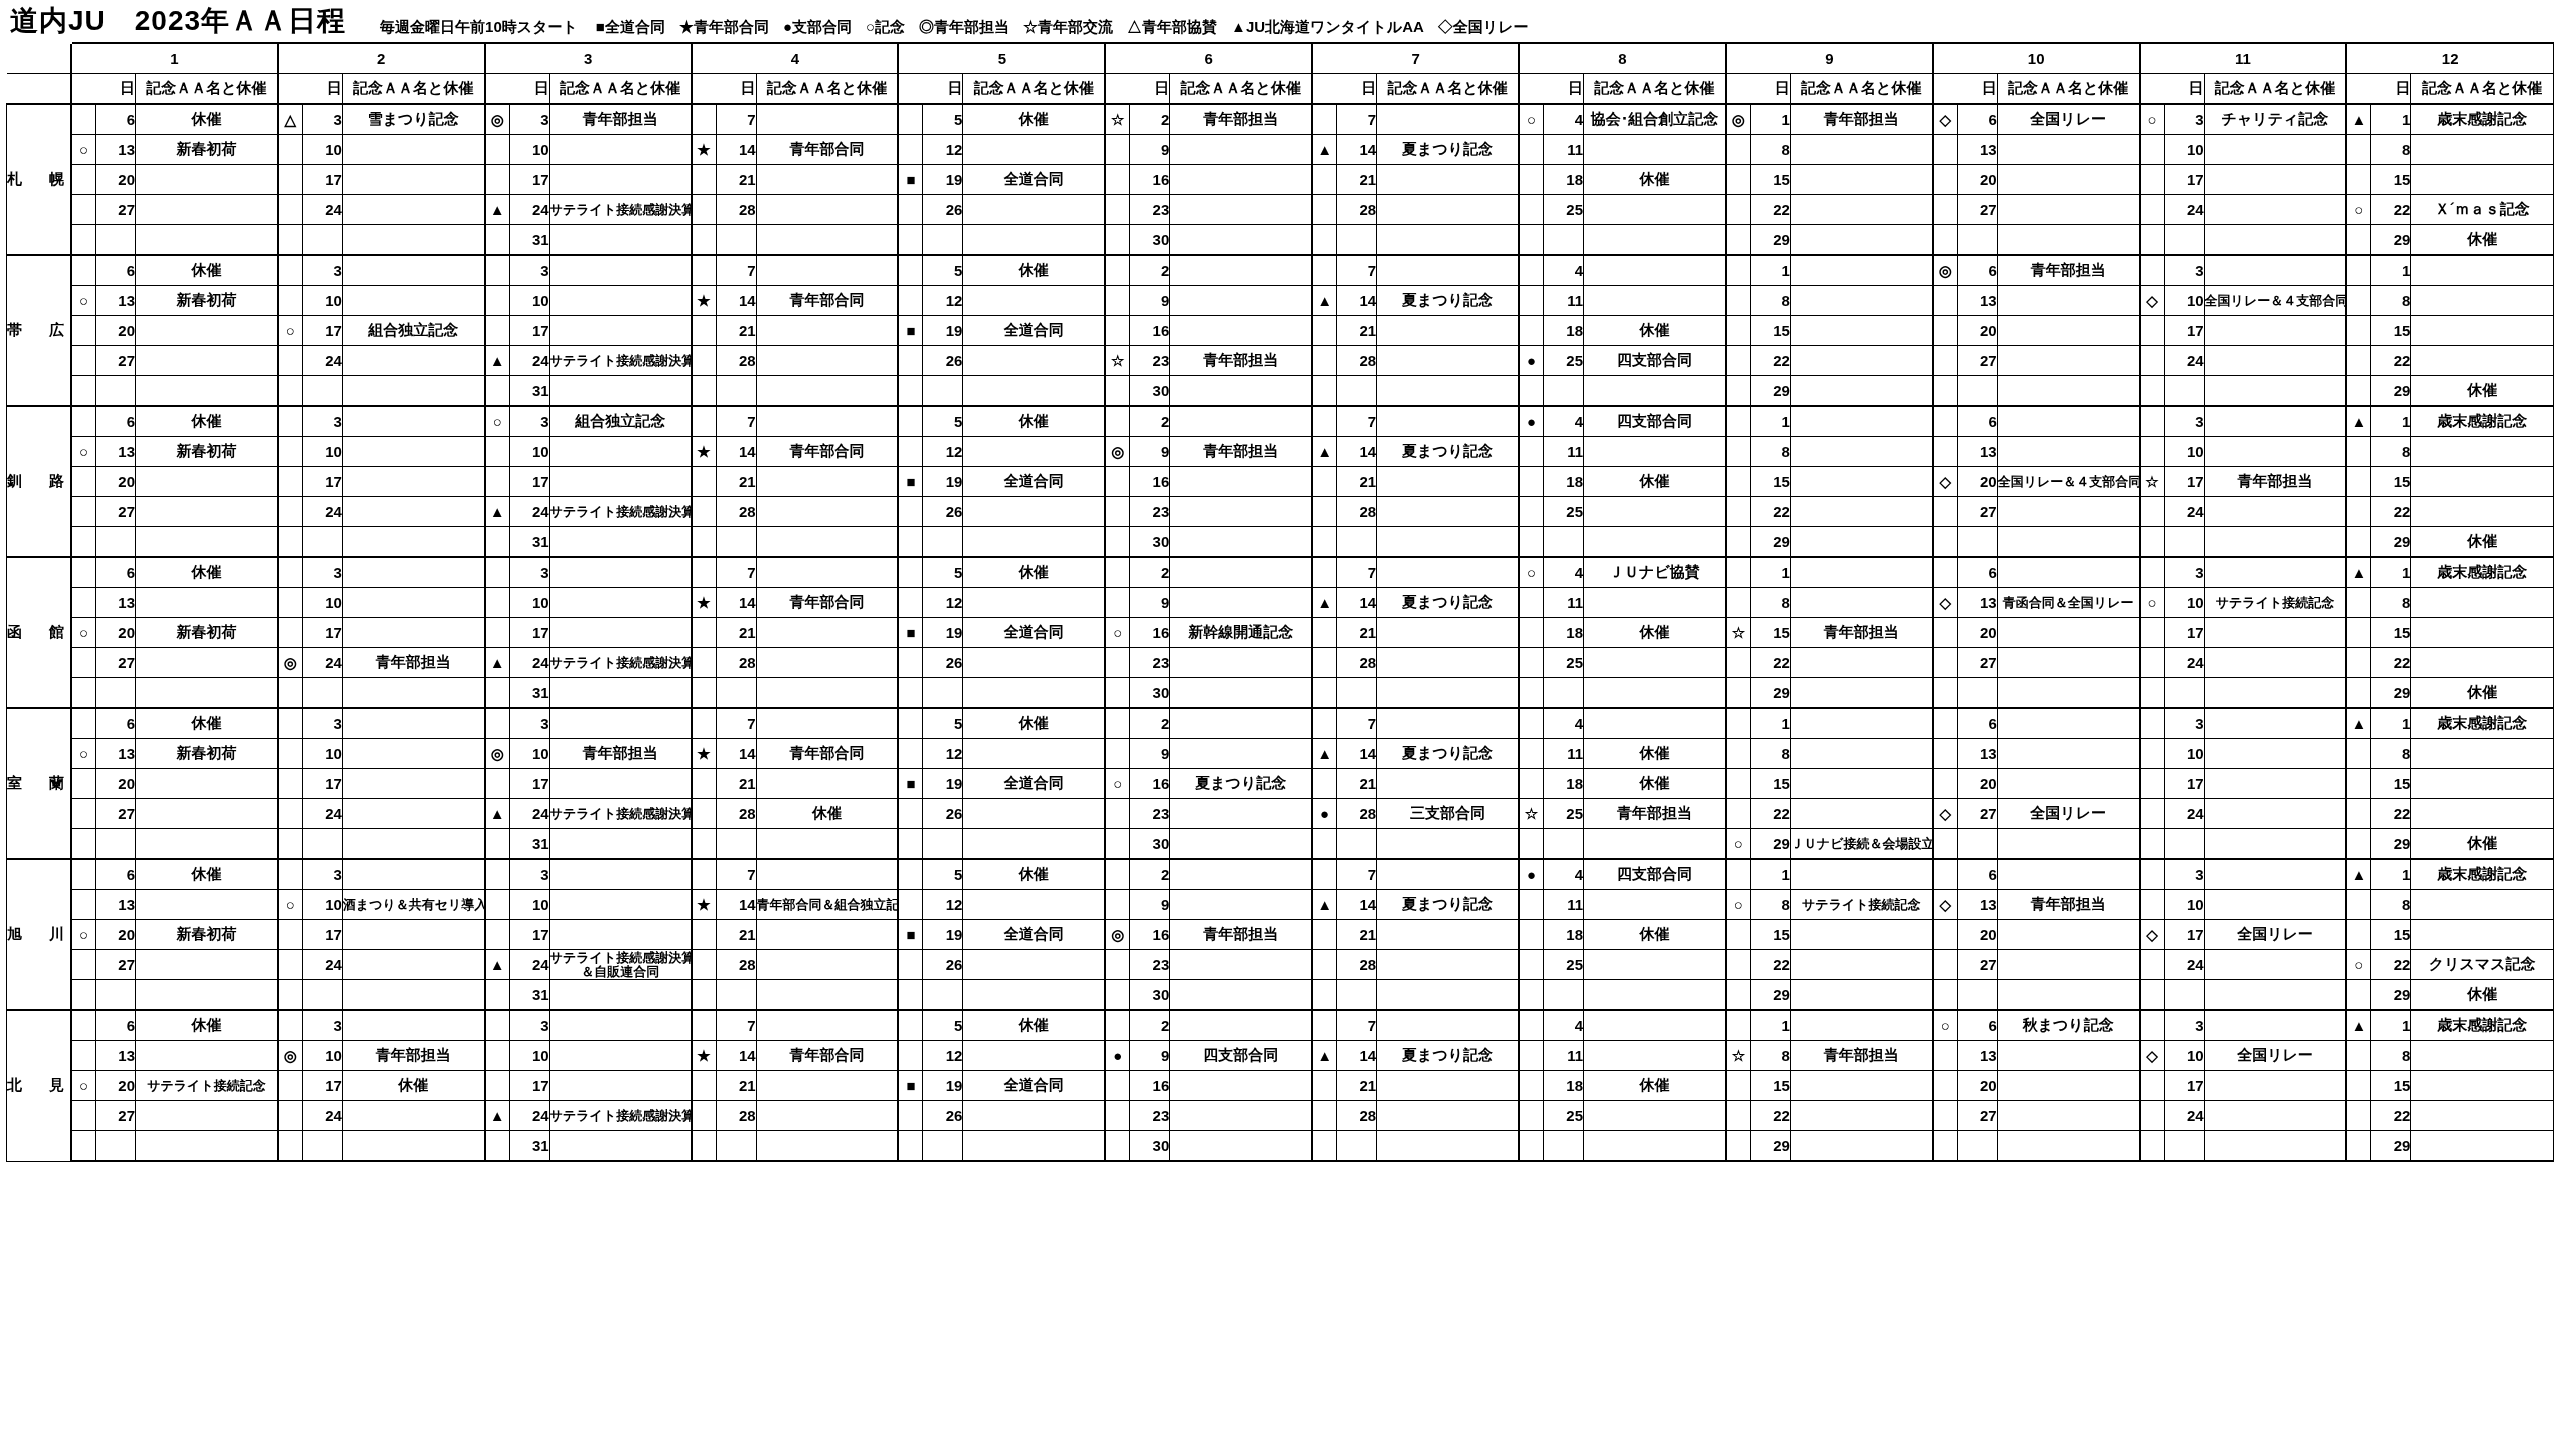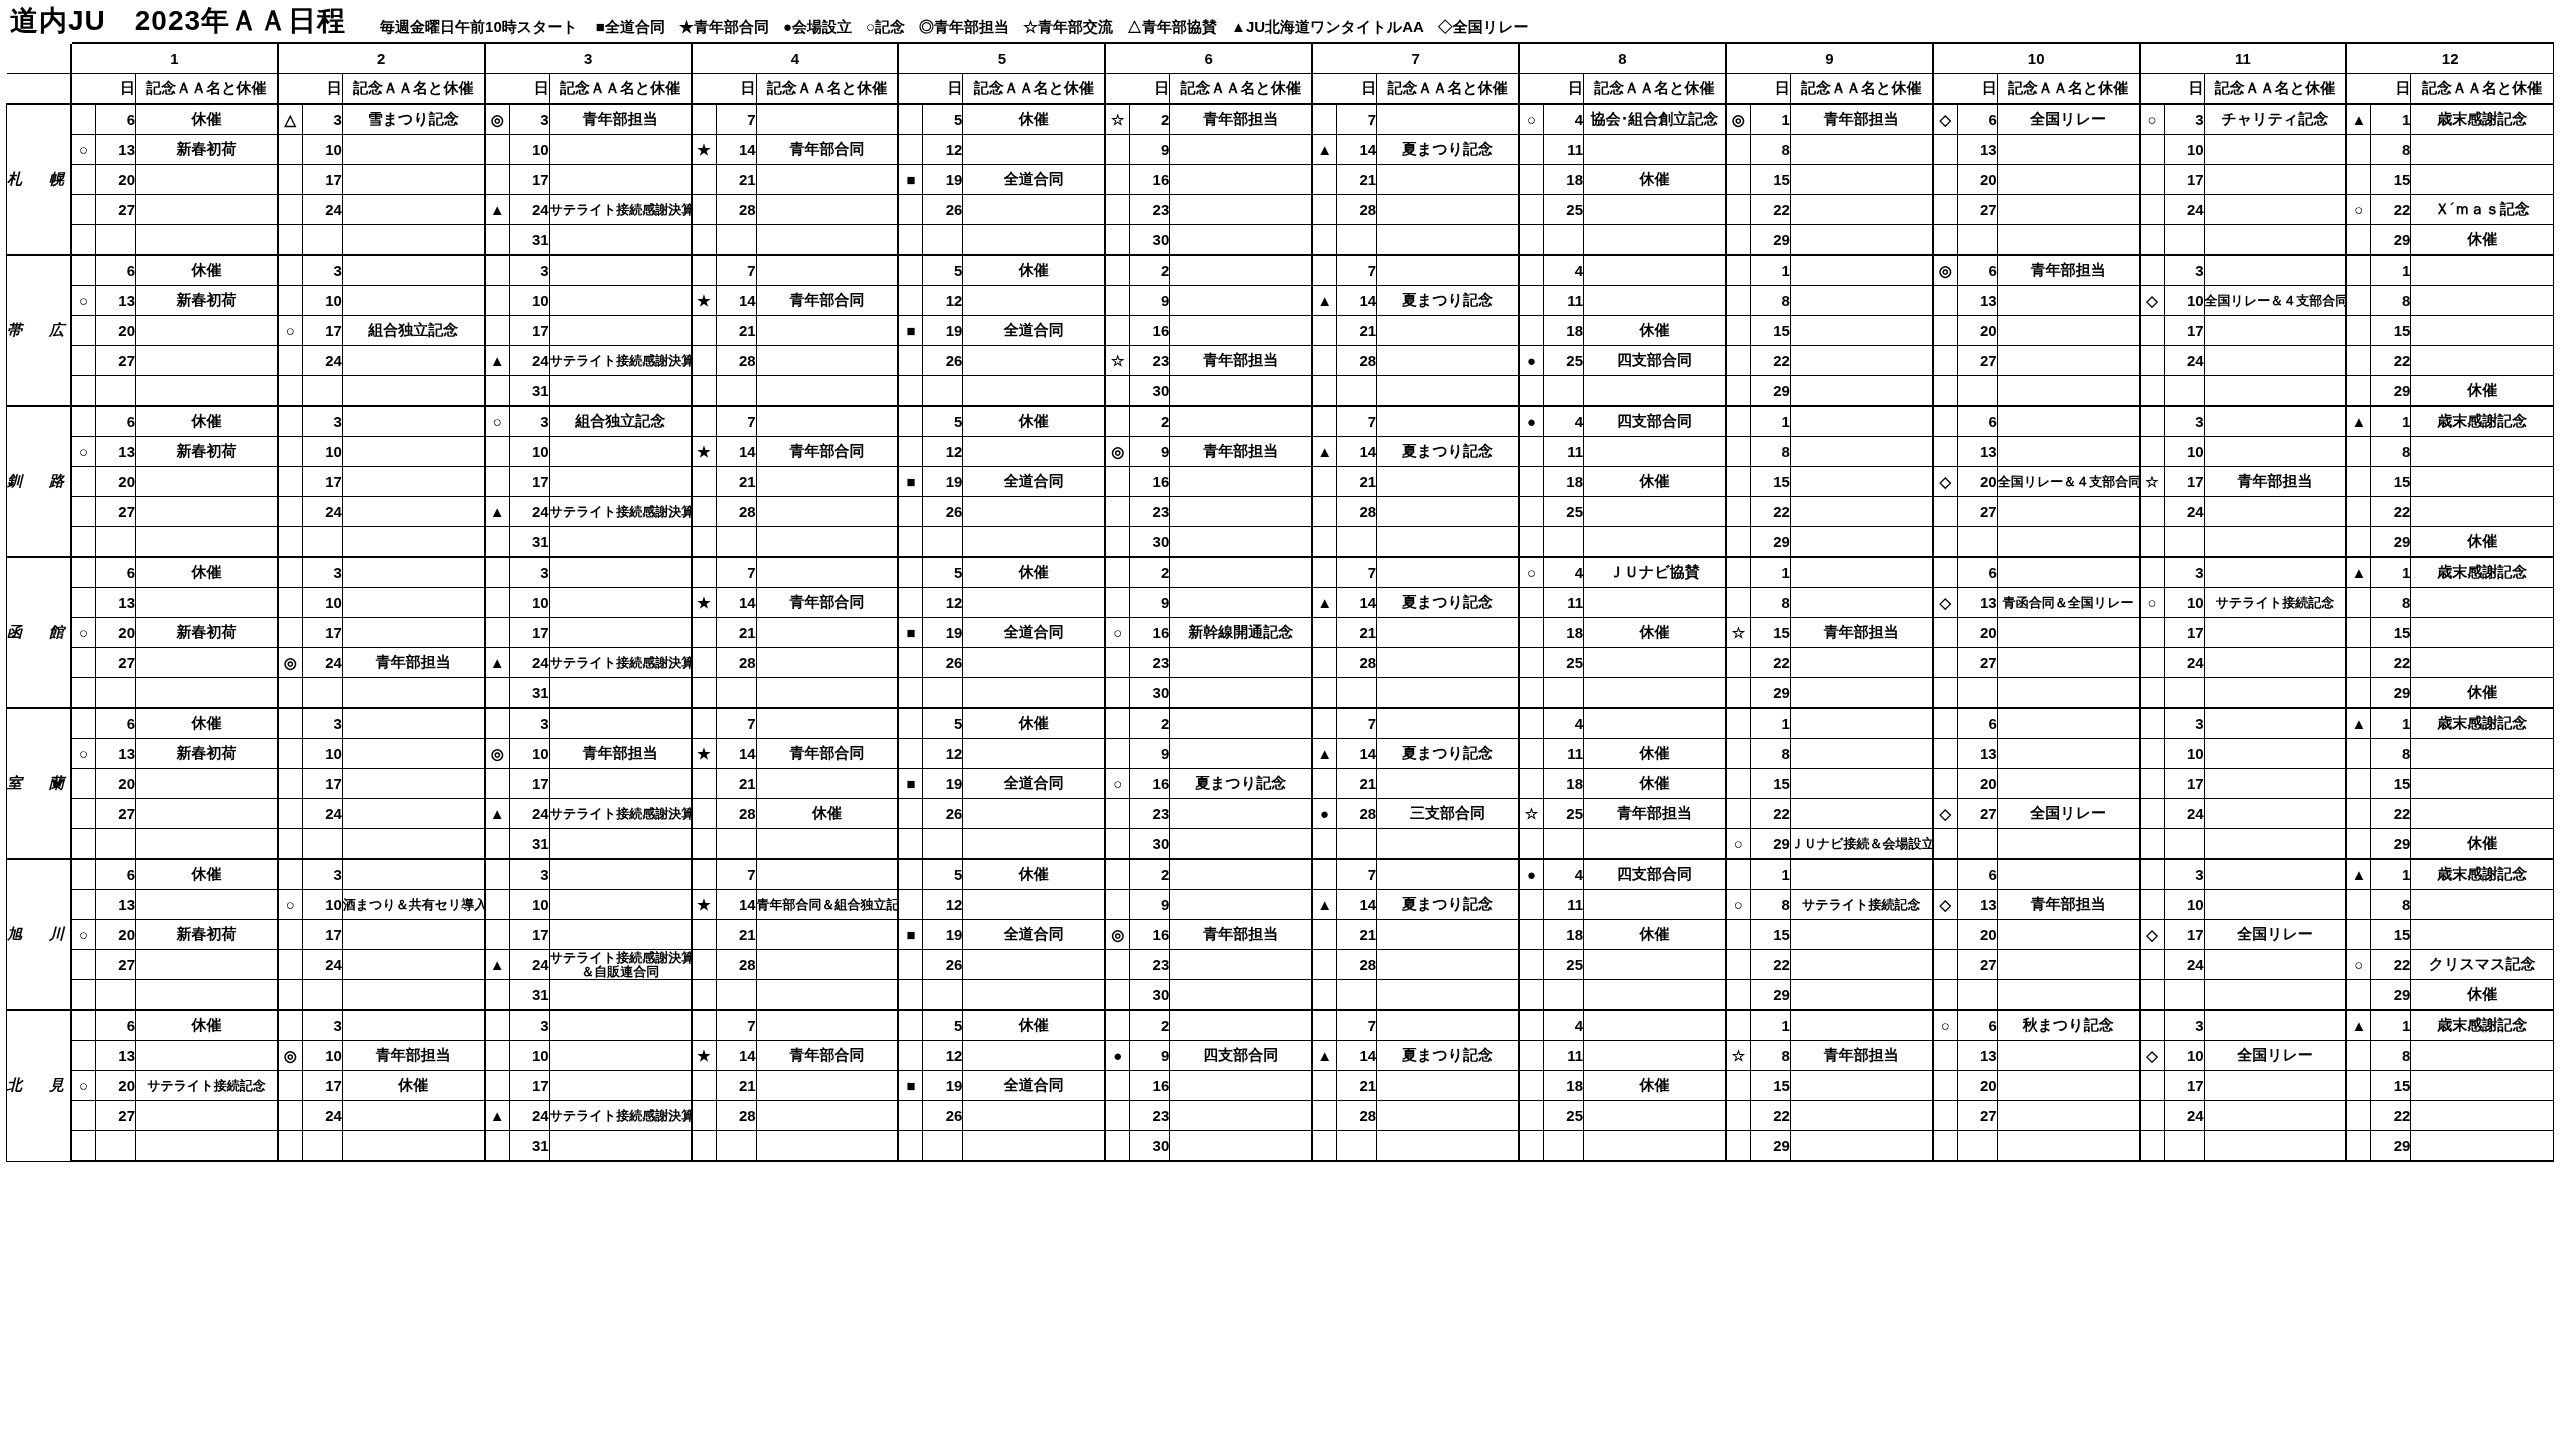--- a/index.html
+++ b/index.html
@@ -85,21 +85,20 @@
   }
   .sub-head.day { font-size: 15px; }
   .blank-head { border: 1px solid #000; }
 
   .region {
     text-align: center;
     font-size: 26px;
     font-weight: bold;
     letter-spacing: 6px;
     padding-left: 4px;
-    font-style: italic;
   }
   td.mark {
     text-align: center;
     font-size: 14px;
     line-height: 1;
   }
   td.day {
     text-align: right;
     padding-right: 6px;
     font-size: 16px;
@@ -121,21 +120,21 @@
 <body>
 
 <div class="page">
 
   <div class="topbar">
     <div class="doc-title">道内JU　2023年ＡＡ日程</div>
     <div class="legend">
       <span class="legend-note">毎週金曜日午前10時スタート</span>
       <span class="legend-item">■全道合同</span>
       <span class="legend-item">★青年部合同</span>
-      <span class="legend-item">●会場設立</span>
+      <span class="legend-item">●支部合同</span>
       <span class="legend-item">○記念</span>
       <span class="legend-item">◎青年部担当</span>
       <span class="legend-item">☆青年部交流</span>
       <span class="legend-item">△青年部協賛</span>
       <span class="legend-item">▲JU北海道ワンタイトルAA</span>
       <span class="legend-item">◇全国リレー</span>
     </div>
   </div>
 
   <table class="cal">

